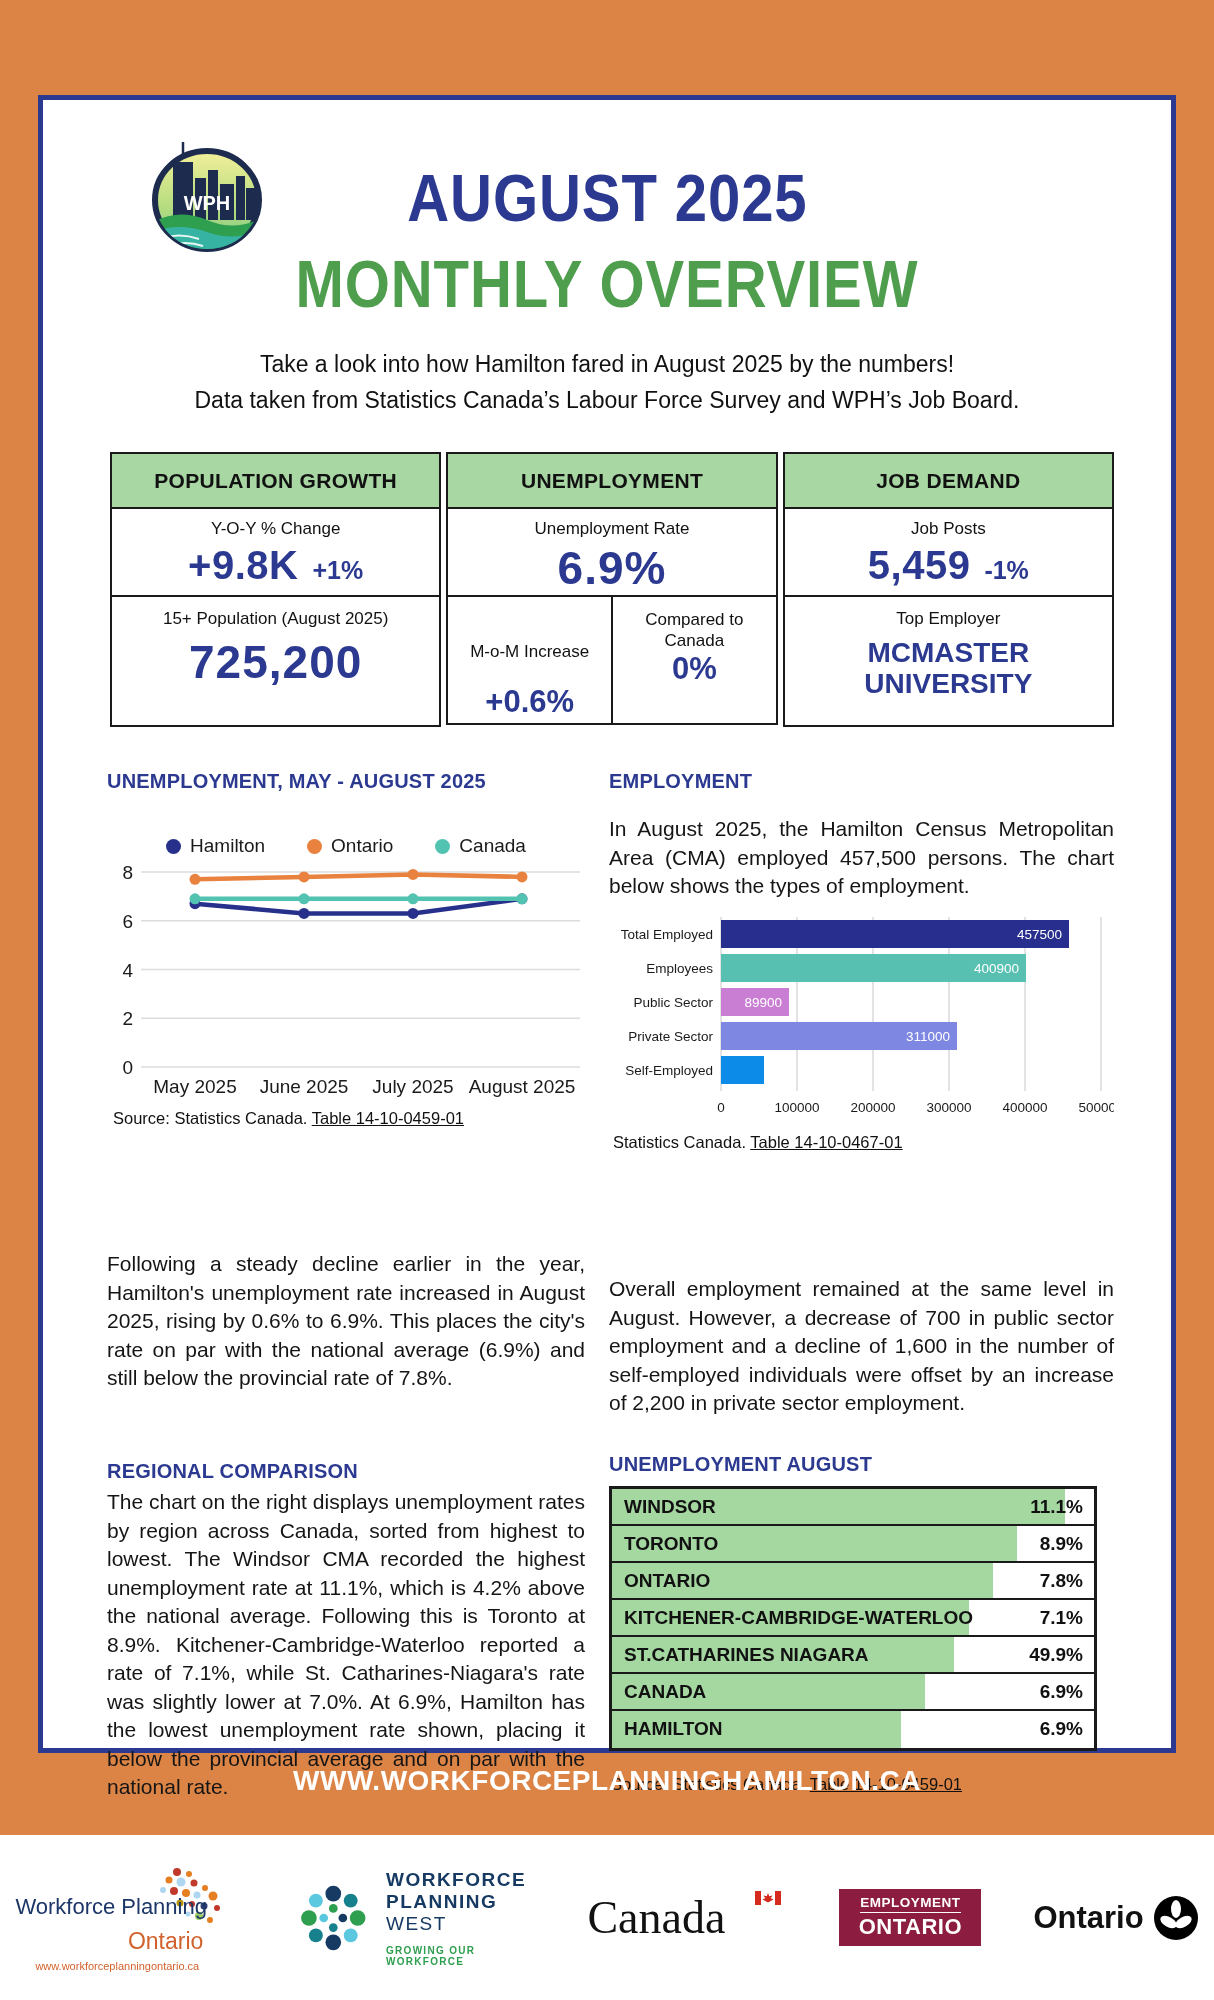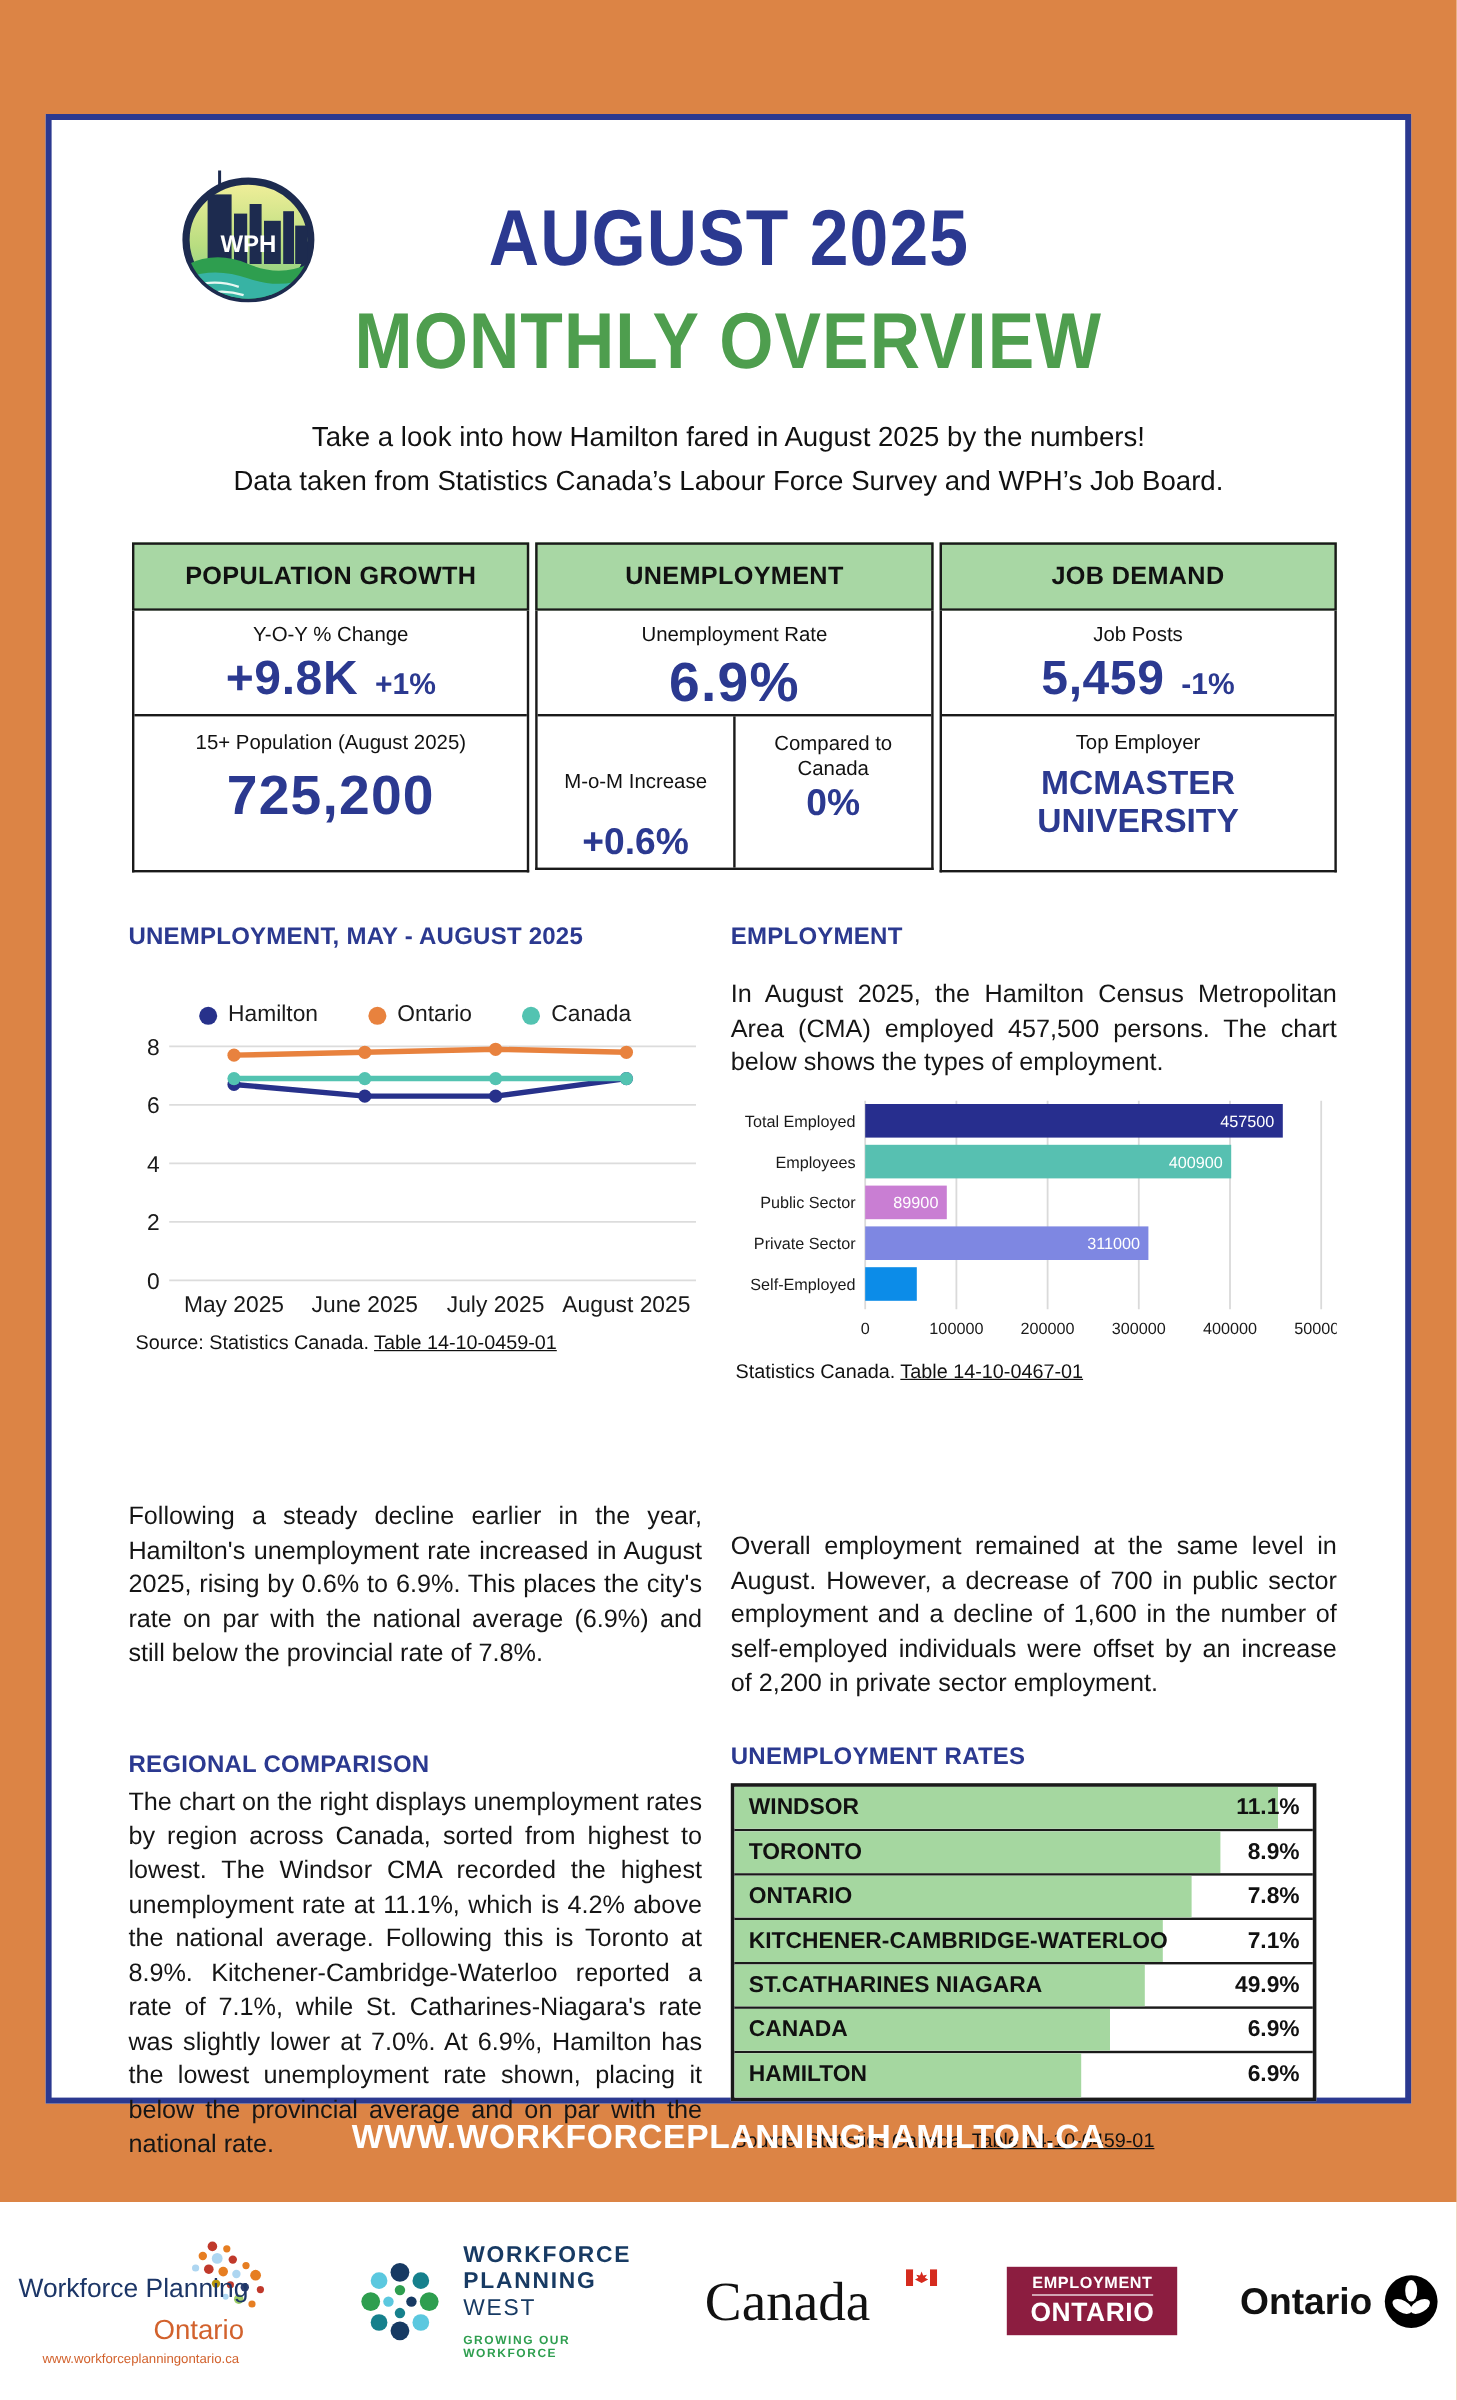--- a/index.html
+++ b/index.html
@@ -269,21 +269,21 @@
             <text x="104" y="124" text-anchor="end" font-size="13.5" fill="#1a1a1a" font-family="Liberation Sans, sans-serif">Private Sector</text>
             <rect x="112" y="105" width="236" height="28" fill="#7E87E2"></rect>
             <text x="341" y="124" text-anchor="end" font-size="13.5" fill="#fff" font-family="Liberation Sans, sans-serif">311000</text>
             <text x="104" y="158" text-anchor="end" font-size="13.5" fill="#1a1a1a" font-family="Liberation Sans, sans-serif">Self-Employed</text>
             <rect x="112" y="139" width="43" height="28" fill="#0C8CE8"></rect>
           </svg></div>
       <div class="source src-bar">
         <span>Statistics Canada. </span><span class="u">Table 14-10-0467-01</span>
       </div>
       <div class="para p-overall">Overall employment remained at the same level in August. However, a decrease of 700 in public sector employment and a decline of 1,600 in the number of self-employed individuals were offset by an increase of 2,200 in private sector employment.</div>
-      <div class="sec-title t-rates">UNEMPLOYMENT RATES</div>
+      <div class="sec-title t-rates">UNEMPLOYMENT AUGUST</div>
       <div class="rates-table" id="rates-table">
           <div class="rt-row">
             <div class="rt-fill" style="width: 94%;"></div>
             <span class="rt-region">WINDSOR</span>
             <span class="rt-rate">11.1%</span>
           </div>
           <div class="rt-row">
             <div class="rt-fill" style="width: 84%;"></div>
             <span class="rt-region">TORONTO</span>
             <span class="rt-rate">8.9%</span>

